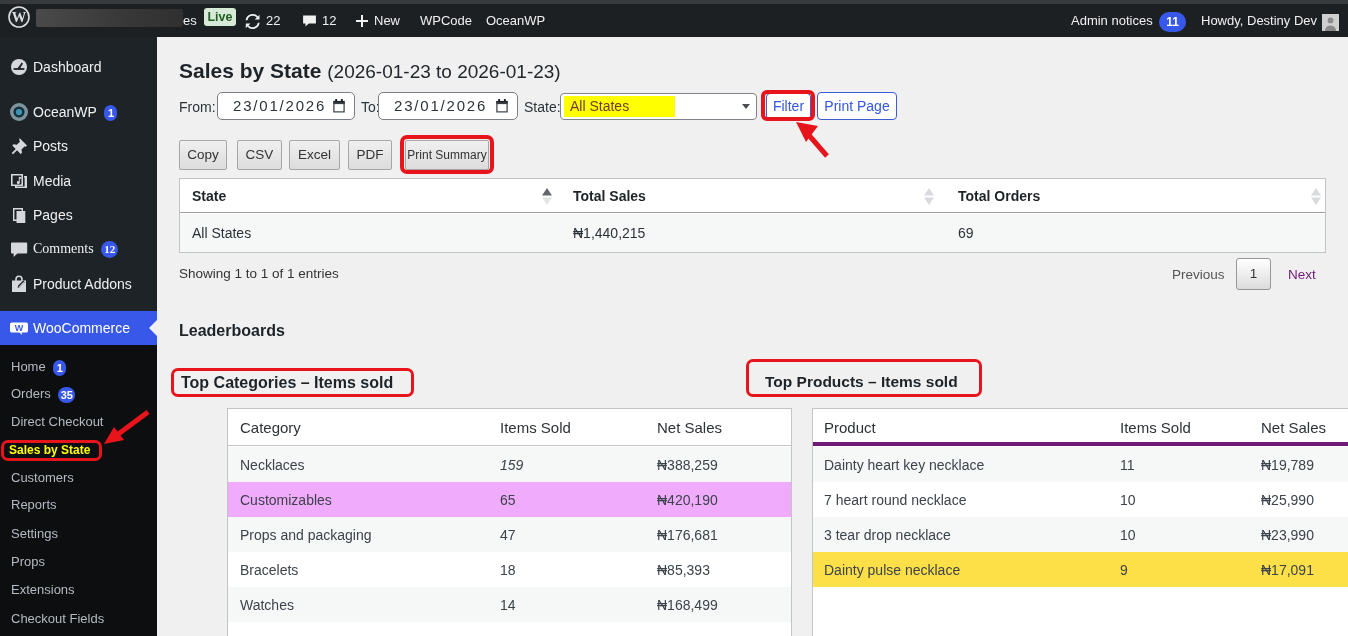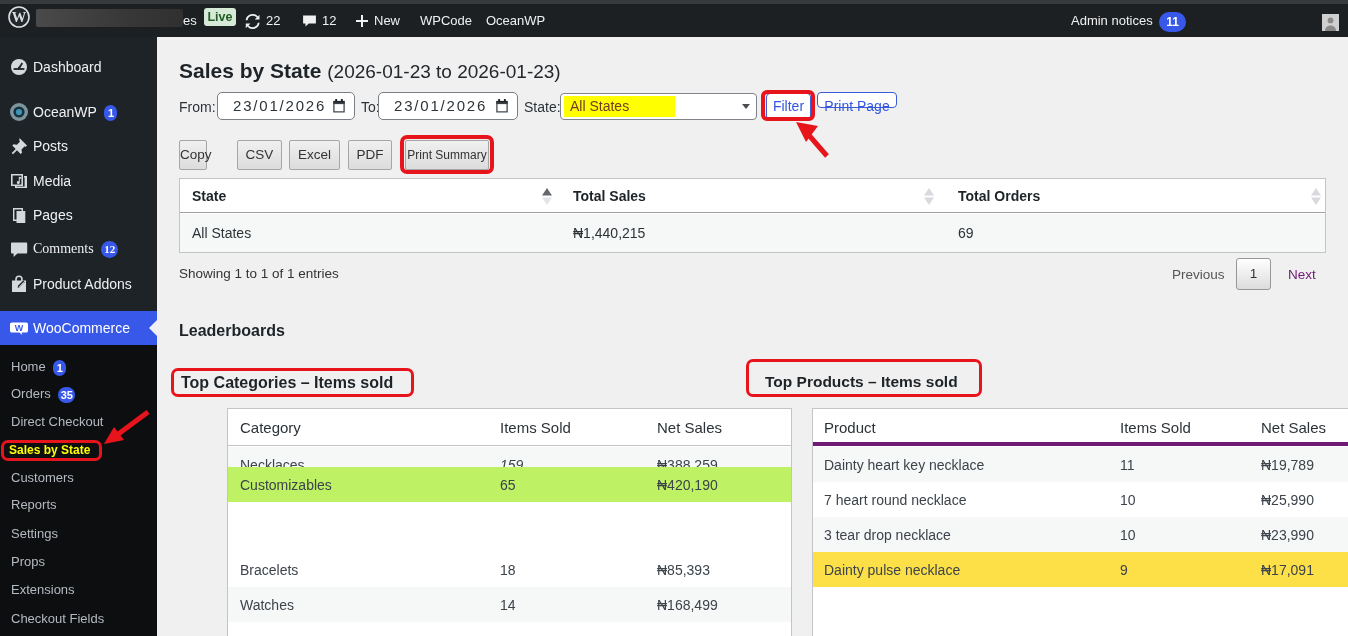--- a/index.html
+++ b/index.html
@@ -78,20 +78,21 @@
     </svg>
   <div class="it" style="left:322px;">12</div>
   <svg class="abs" style="left:356px;top:11px;" width="12" height="12" viewBox="0 0 12 12">
       <path fill="#f0f0f1" d="M5 0h2v5h5v2H7v5H5V7H0V5h5z"></path>
     </svg>
   <div class="it" style="left:374px;">New</div>
   <div class="it" style="left:420px;">WPCode</div>
   <div class="it" style="left:486px;">OceanWP</div>
   <div class="it" style="left:1071px;">Admin notices</div>
   <div class="abs" style="left:1159px;top:7.5px;width:27px;height:20px;border-radius:10px;background:#3858e9;color:#fff;font-size:12px;font-weight:bold;text-align:center;line-height:20px;">11</div>
+  <div class="it" style="left:1201px;">Howdy, Destiny Dev</div>
   <div class="abs" style="left:1322px;top:10px;width:17px;height:17px;background:#cfcfcf;">
       <svg width="17" height="17" viewBox="0 0 20 20">
         <circle cx="10" cy="7.5" r="3.4" fill="#8a8a8a"></circle>
         <path d="M3.5 20c0-4 3-6.5 6.5-6.5s6.5 2.5 6.5 6.5z" fill="#8a8a8a"></path>
       </svg>
     </div>
 </div>
 
 <div id="sidebar" class="abs"></div>
 <div id="submenu-bg" class="abs"></div>
@@ -193,27 +194,27 @@
       <path fill="none" stroke="#454a50" stroke-width="1.3" d="M1.9 4.2h10.2v8.6H1.9z"></path>
     </svg>
   </div>
 <div class="lbl" style="left:524px;top:99px;">State:</div>
 <div id="stateselect" class="abs"></div>
 <div id="yellowhl" class="abs"></div>
 <div id="statetxt" class="abs">All States</div>
 <div id="selarrow" class="abs"></div>
 <div class="bluebtn" style="left:766px;top:93px;width:45px;height:27px;line-height:25px;">Filter</div>
 <div class="redbox" style="left:761px;top:90px;width:54px;height:31px;border-radius:6px;"></div>
-<div class="bluebtn" style="left:817px;top:92px;width:80px;height:16px;line-height:26px;">Print Page</div>
+<div class="bluebtn" style="left:817px;top:92px;width:80px;height:28px;line-height:26px;">Print Page</div>
 <svg class="abs" style="left:785px;top:118px;" width="50" height="45" viewBox="0 0 50 45">
     <line x1="42" y1="38" x2="22" y2="15" stroke="#e8141c" stroke-width="5"></line>
     <path d="M11 4 L33 8 L21 24 z" fill="#e8141c"></path>
   </svg>
 
-<div class="expbtn" style="left:179px;width:28px;line-height:28px;">Copy</div>
+<div class="expbtn" style="left:179px;width:48px;line-height:28px;">Copy</div>
 <div class="expbtn" style="left:237px;width:45px;line-height:28px;">CSV</div>
 <div class="expbtn" style="left:289px;width:51px;line-height:28px;">Excel</div>
 <div class="expbtn" style="left:348px;width:44px;line-height:28px;">PDF</div>
 <div class="expbtn" style="left:405px;width:84px;line-height:28px;font-size:12px;white-space:nowrap;">Print Summary</div>
 <div class="redbox" style="left:400px;top:135px;width:94px;height:39px;"></div>
 
 <div id="mtable" class="abs">
   <div id="mthead">
     <div class="th" style="left:12px;">State</div>
     <div class="th" style="left:393px;">Total Sales</div>
@@ -254,24 +255,29 @@
   <div style="position:absolute;left:0;top:0;width:100%;height:37px;border-bottom:1px solid #c3c4c7;">
     <div class="lth" style="left:12px;">Category</div>
     <div class="lth" style="left:272px;">Items Sold</div>
     <div class="lth" style="left:429px;">Net Sales</div>
   </div>
   <div class="lrow" style="top:38px;background:#f6f7f7;">
       <div class="ltd" style="left:12px;top:10px;">Necklaces</div>
       <div class="ltd" style="left:272px;top:10px;font-style:italic;">159</div>
       <div class="ltd" style="left:429px;top:10px;">₦388,259</div>
     </div>
-  <div class="lrow" style="top:58px;background:#bef264;">
+  <div class="lrow" style="top:73px;background:#f0abfc;">
       <div class="ltd" style="left:12px;top:10px;">Customizables</div>
       <div class="ltd" style="left:272px;top:10px;">65</div>
       <div class="ltd" style="left:429px;top:10px;">₦420,190</div>
+    </div>
+  <div class="lrow" style="top:108px;background:#f6f7f7;">
+      <div class="ltd" style="left:12px;top:10px;">Props and packaging</div>
+      <div class="ltd" style="left:272px;top:10px;">47</div>
+      <div class="ltd" style="left:429px;top:10px;">₦176,681</div>
     </div>
   <div class="lrow" style="top:143px;background:#fff;">
       <div class="ltd" style="left:12px;top:10px;">Bracelets</div>
       <div class="ltd" style="left:272px;top:10px;">18</div>
       <div class="ltd" style="left:429px;top:10px;">₦85,393</div>
     </div>
   <div class="lrow" style="top:178px;background:#f6f7f7;">
       <div class="ltd" style="left:12px;top:10px;">Watches</div>
       <div class="ltd" style="left:272px;top:10px;">14</div>
       <div class="ltd" style="left:429px;top:10px;">₦168,499</div>

